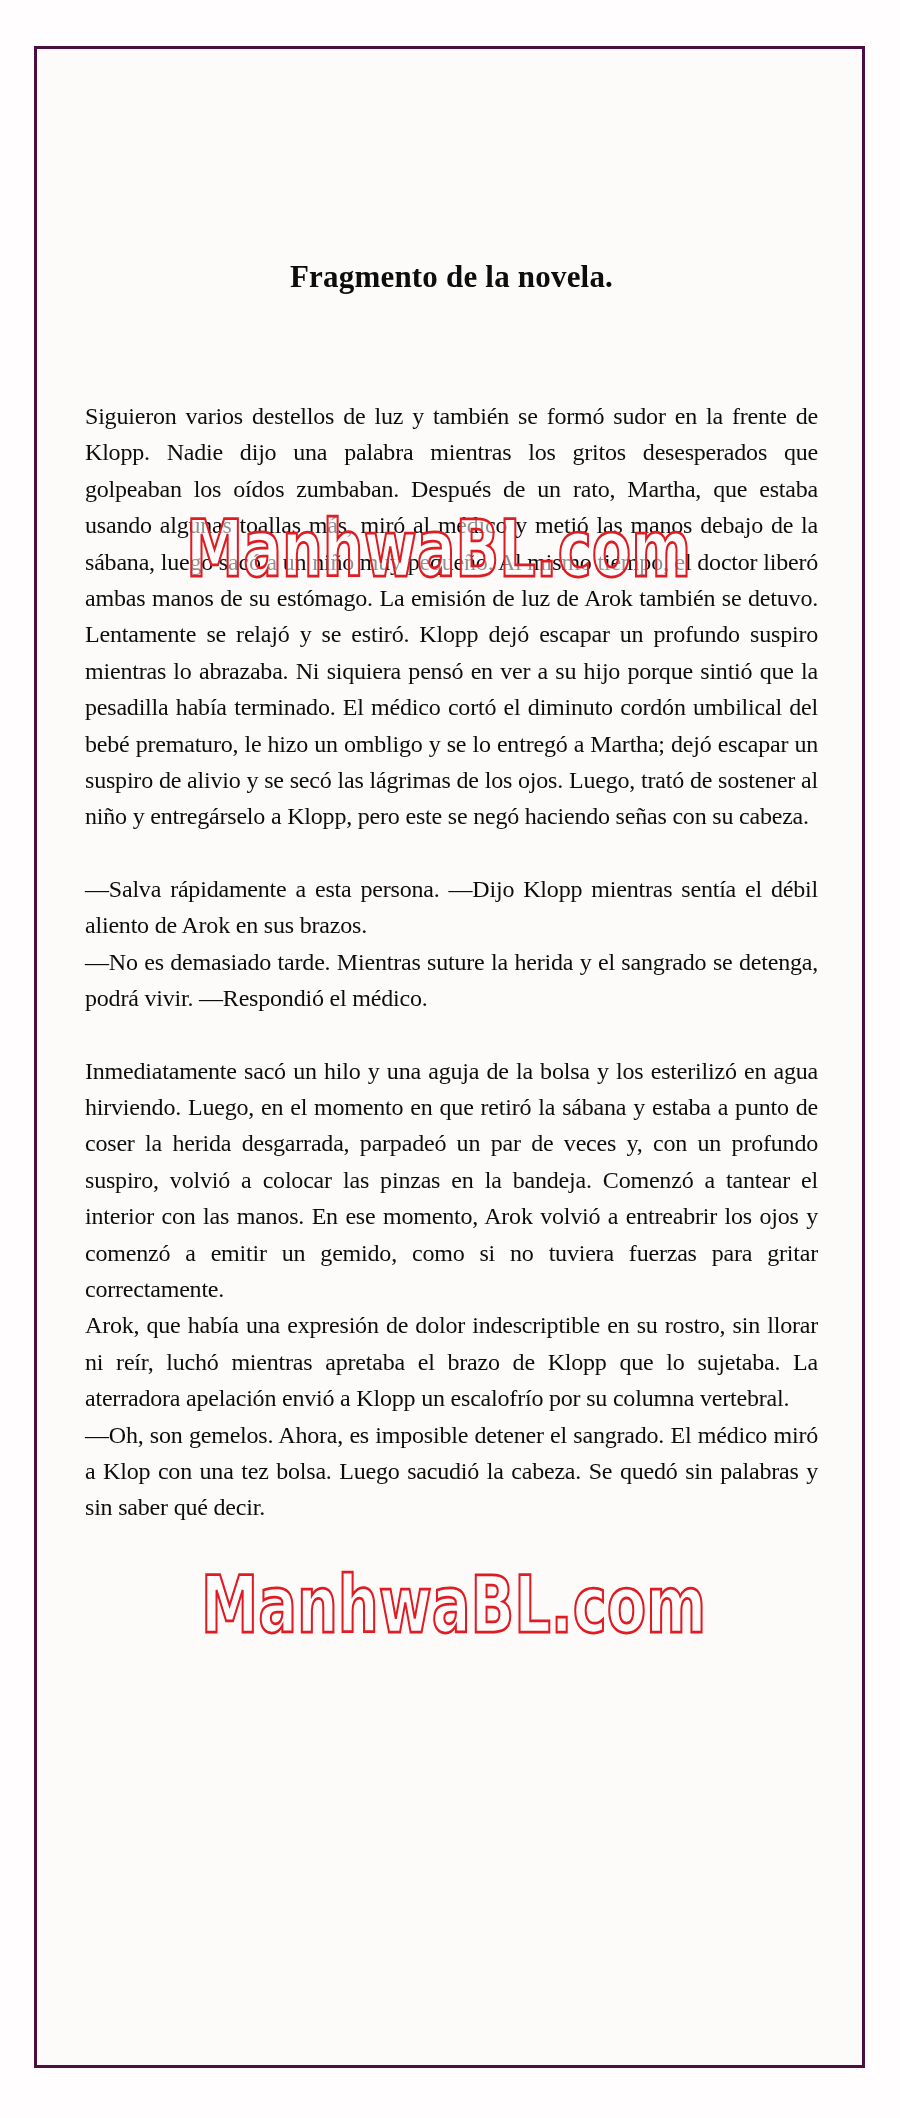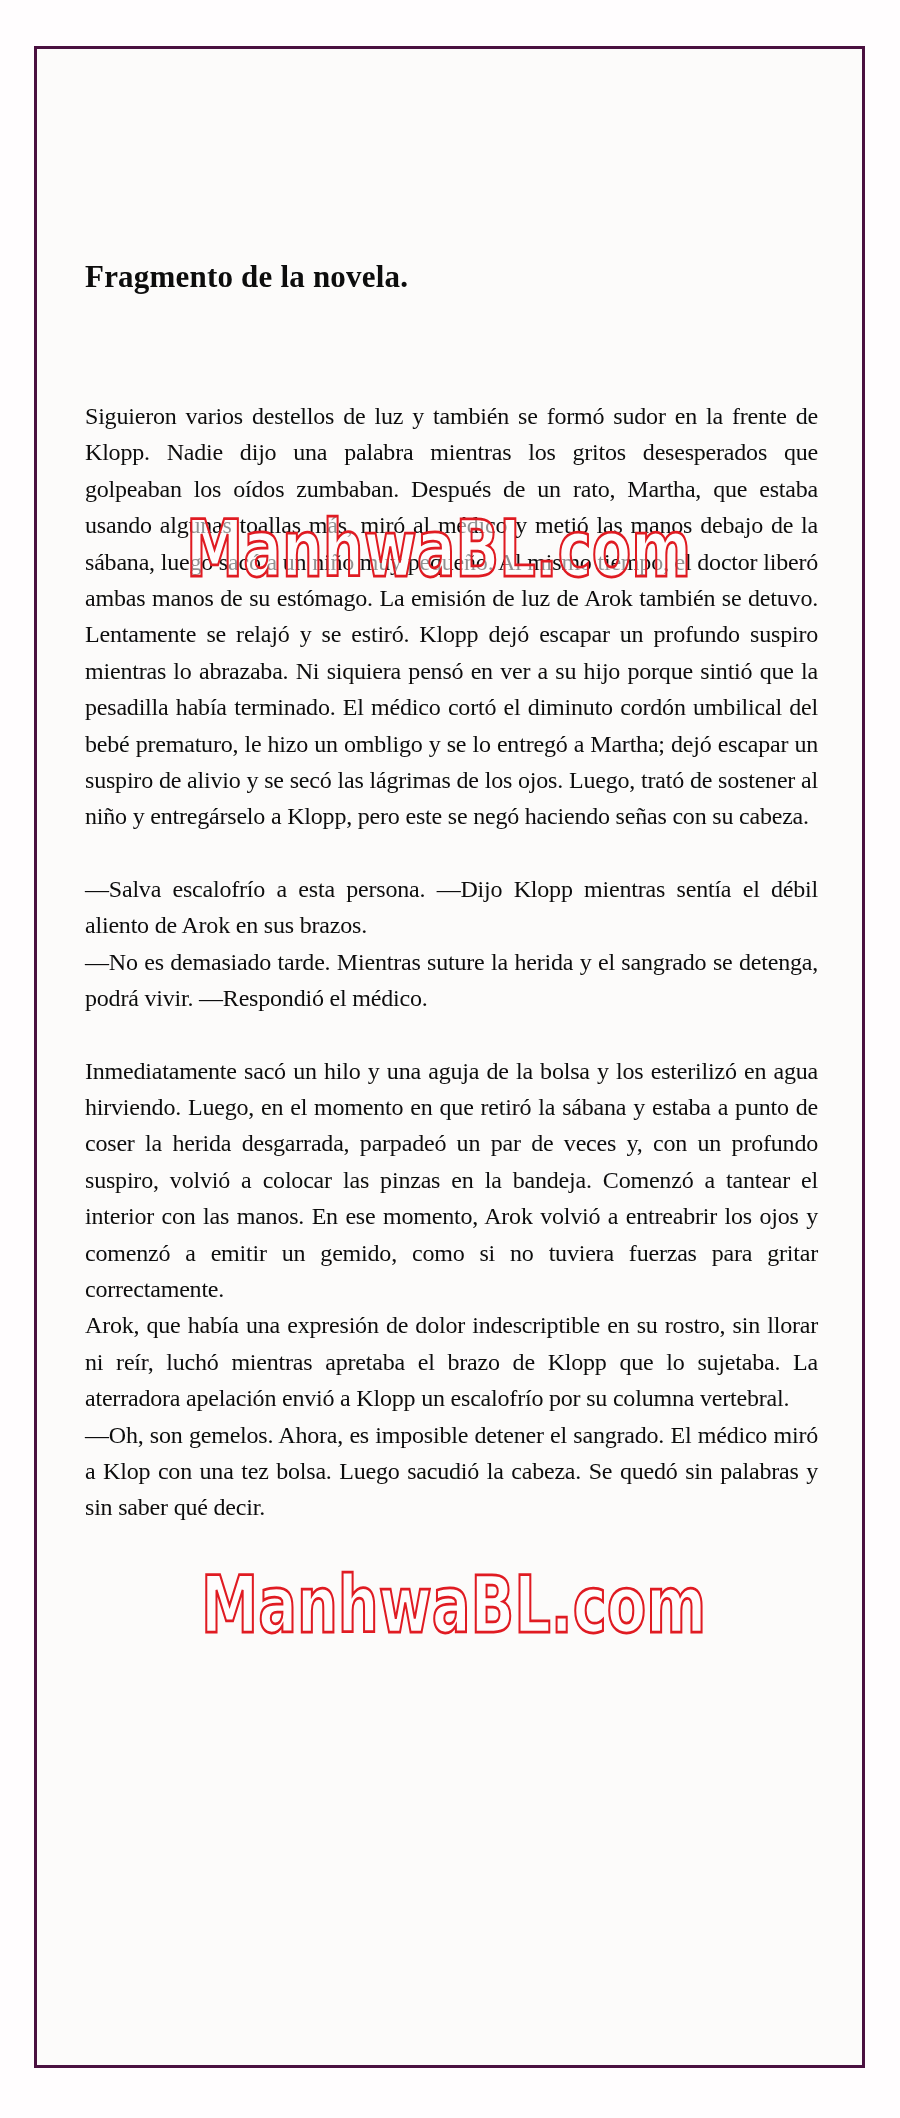--- a/index.html
+++ b/index.html
@@ -26,20 +26,21 @@
     box-sizing: content-box;
   }
   .content {
     position: absolute;
     left: 48px;
     top: 0;
     width: 733px;
   }
   .title {
     margin-top: 205px;
+    text-align: center;
     font-weight: bold;
     font-size: 31px;
     line-height: 46px;
     color: #0d0d0d;
     letter-spacing: 0.2px;
   }
   .body-text {
     margin-top: 98px;
     font-size: 24px;
     line-height: 36.4px;
@@ -75,21 +76,21 @@
 
   <div class="page">
     <div class="content">
 
       <div class="title">
         <div>Fragmento de la novela.</div>
       </div>
 
       <div class="body-text">
           <p class="">Siguieron varios destellos de luz y también se formó sudor en la frente de Klopp. Nadie dijo una palabra mientras los gritos desesperados que golpeaban los oídos zumbaban. Después de un rato, Martha, que estaba usando algunas toallas más, miró al médico y metió las manos debajo de la sábana, luego sacó a un niño muy pequeño. Al mismo tiempo, el doctor liberó ambas manos de su estómago. La emisión de luz de Arok también se detuvo. Lentamente se relajó y se estiró. Klopp dejó escapar un profundo suspiro mientras lo abrazaba. Ni siquiera pensó en ver a su hijo porque sintió que la pesadilla había terminado. El médico cortó el diminuto cordón umbilical del bebé prematuro, le hizo un ombligo y se lo entregó a Martha; dejó escapar un suspiro de alivio y se secó las lágrimas de los ojos. Luego, trató de sostener al niño y entregárselo a Klopp, pero este se negó haciendo señas con su cabeza.</p>
-          <p class="gap-before">—Salva escalofrío a esta persona. —Dijo Klopp mientras sentía el débil aliento de Arok en sus brazos.</p>
+          <p class="gap-before">—Salva rápidamente a esta persona. —Dijo Klopp mientras sentía el débil aliento de Arok en sus brazos.</p>
           <p class="">—No es demasiado tarde. Mientras suture la herida y el sangrado se detenga, podrá vivir. —Respondió el médico.</p>
           <p class="gap-before">Inmediatamente sacó un hilo y una aguja de la bolsa y los esterilizó en agua hirviendo. Luego, en el momento en que retiró la sábana y estaba a punto de coser la herida desgarrada, parpadeó un par de veces y, con un profundo suspiro, volvió a colocar las pinzas en la bandeja. Comenzó a tantear el interior con las manos. En ese momento, Arok volvió a entreabrir los ojos y comenzó a emitir un gemido, como si no tuviera fuerzas para gritar correctamente.</p>
           <p class="">Arok, que había una expresión de dolor indescriptible en su rostro, sin llorar ni reír, luchó mientras apretaba el brazo de Klopp que lo sujetaba. La aterradora apelación envió a Klopp un escalofrío por su columna vertebral.</p>
           <p class="">—Oh, son gemelos. Ahora, es imposible detener el sangrado. El médico miró a Klop con una tez bolsa. Luego sacudió la cabeza. Se quedó sin palabras y sin saber qué decir.</p>
         </div>
 
     </div>
   </div>
 
   <svg id="wm1" class="watermark" width="525" height="100">

